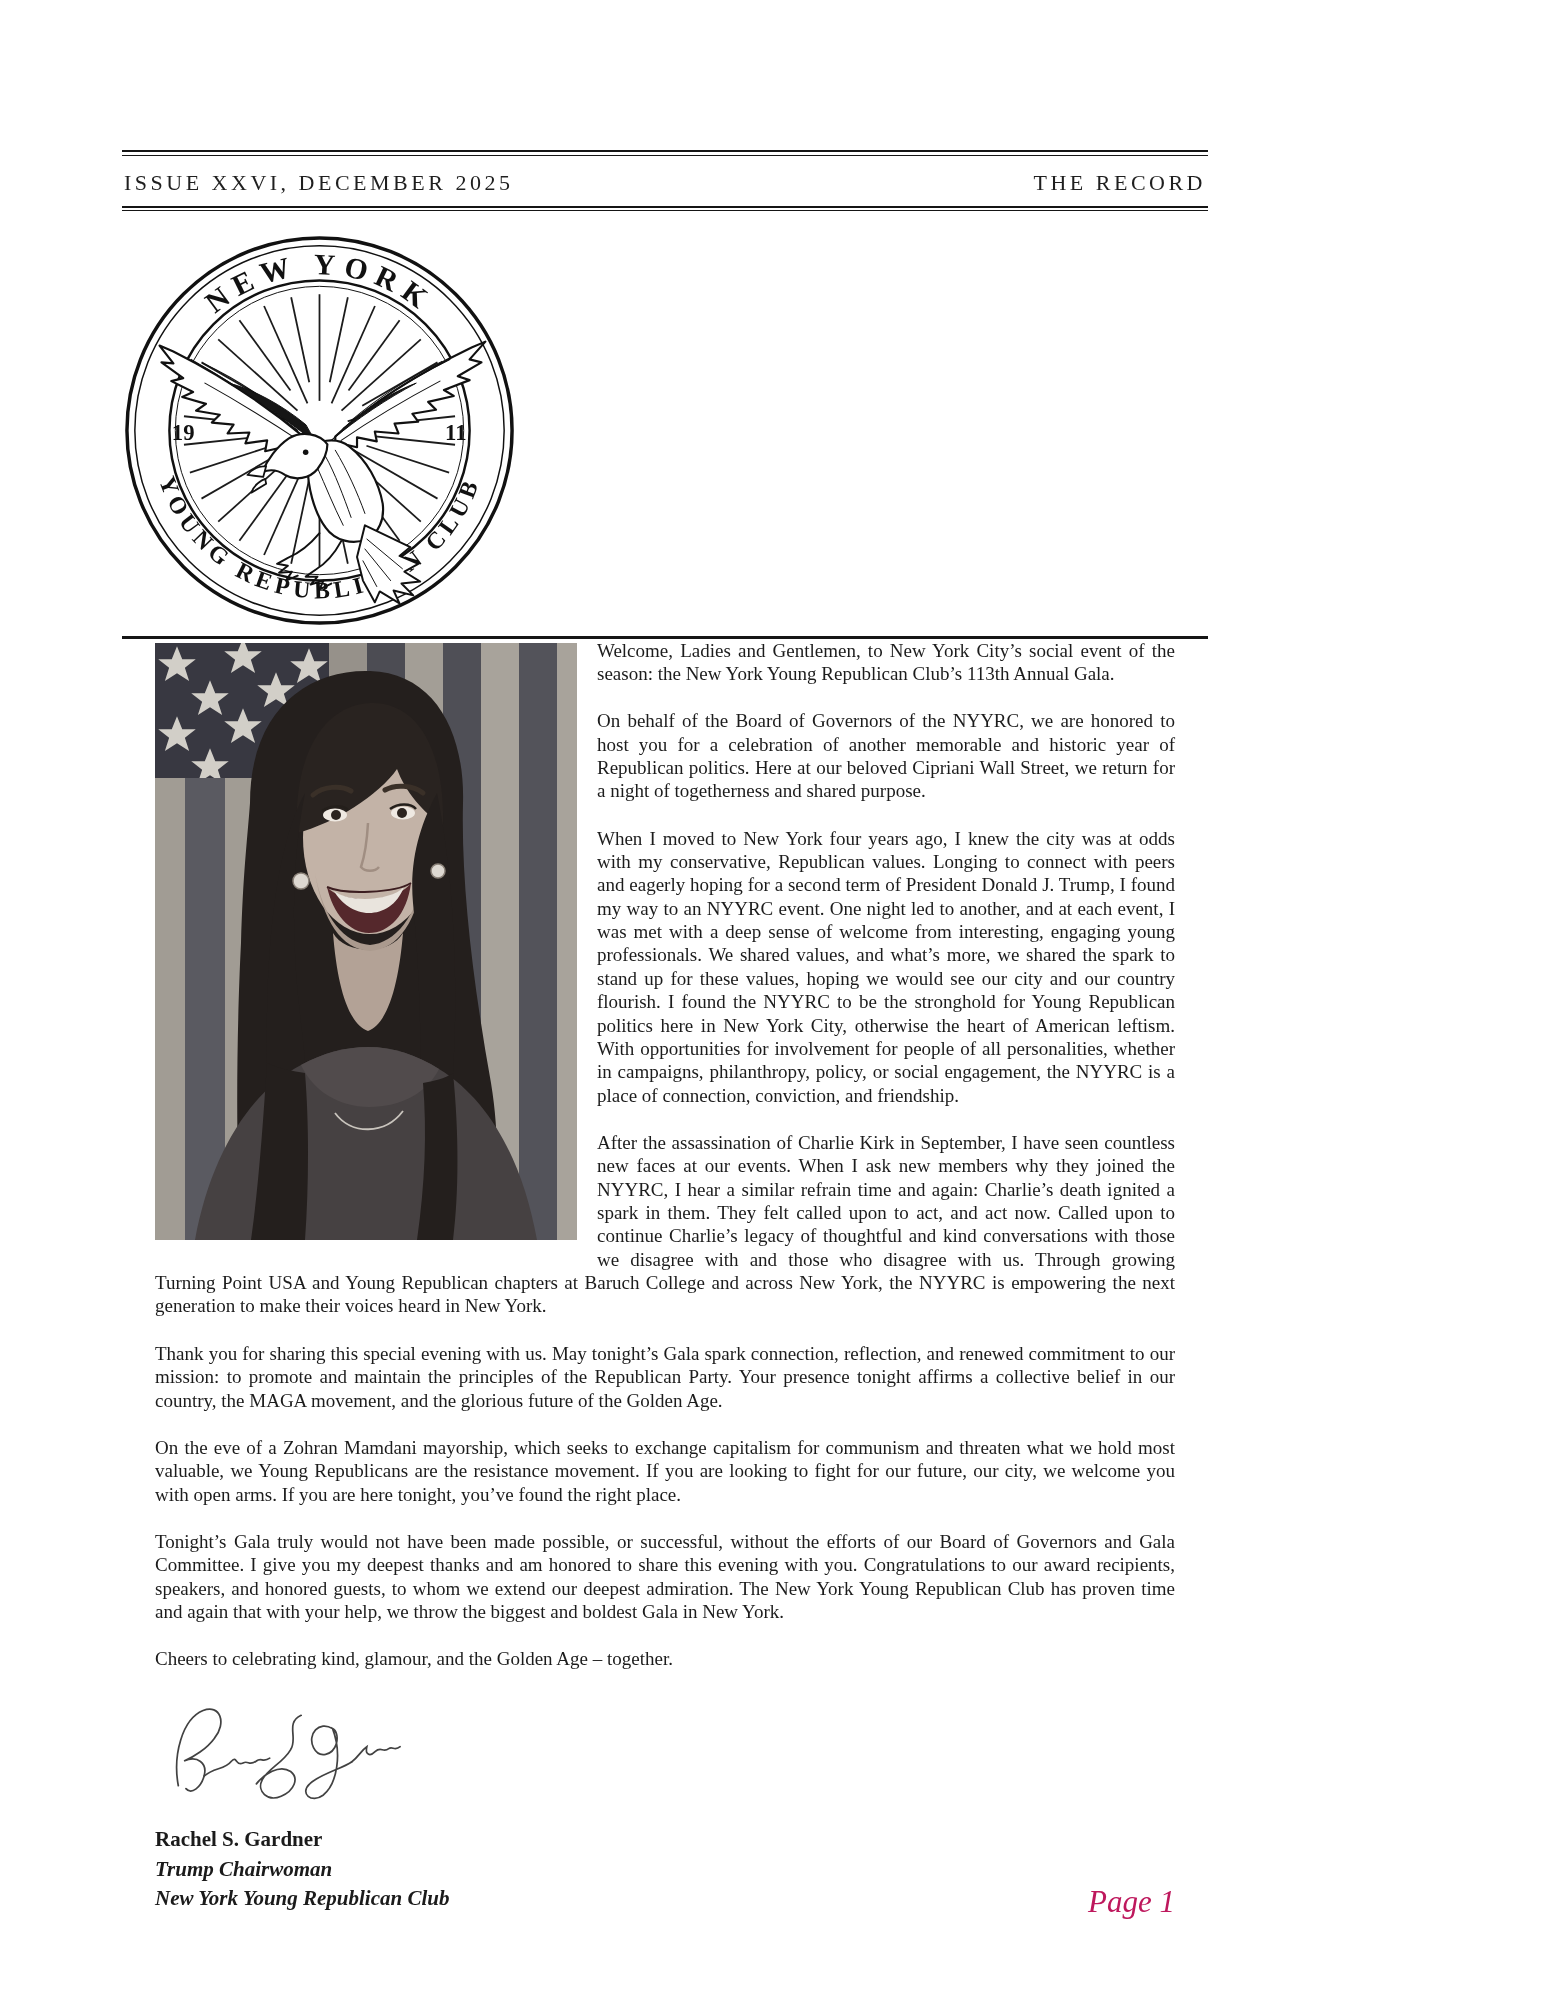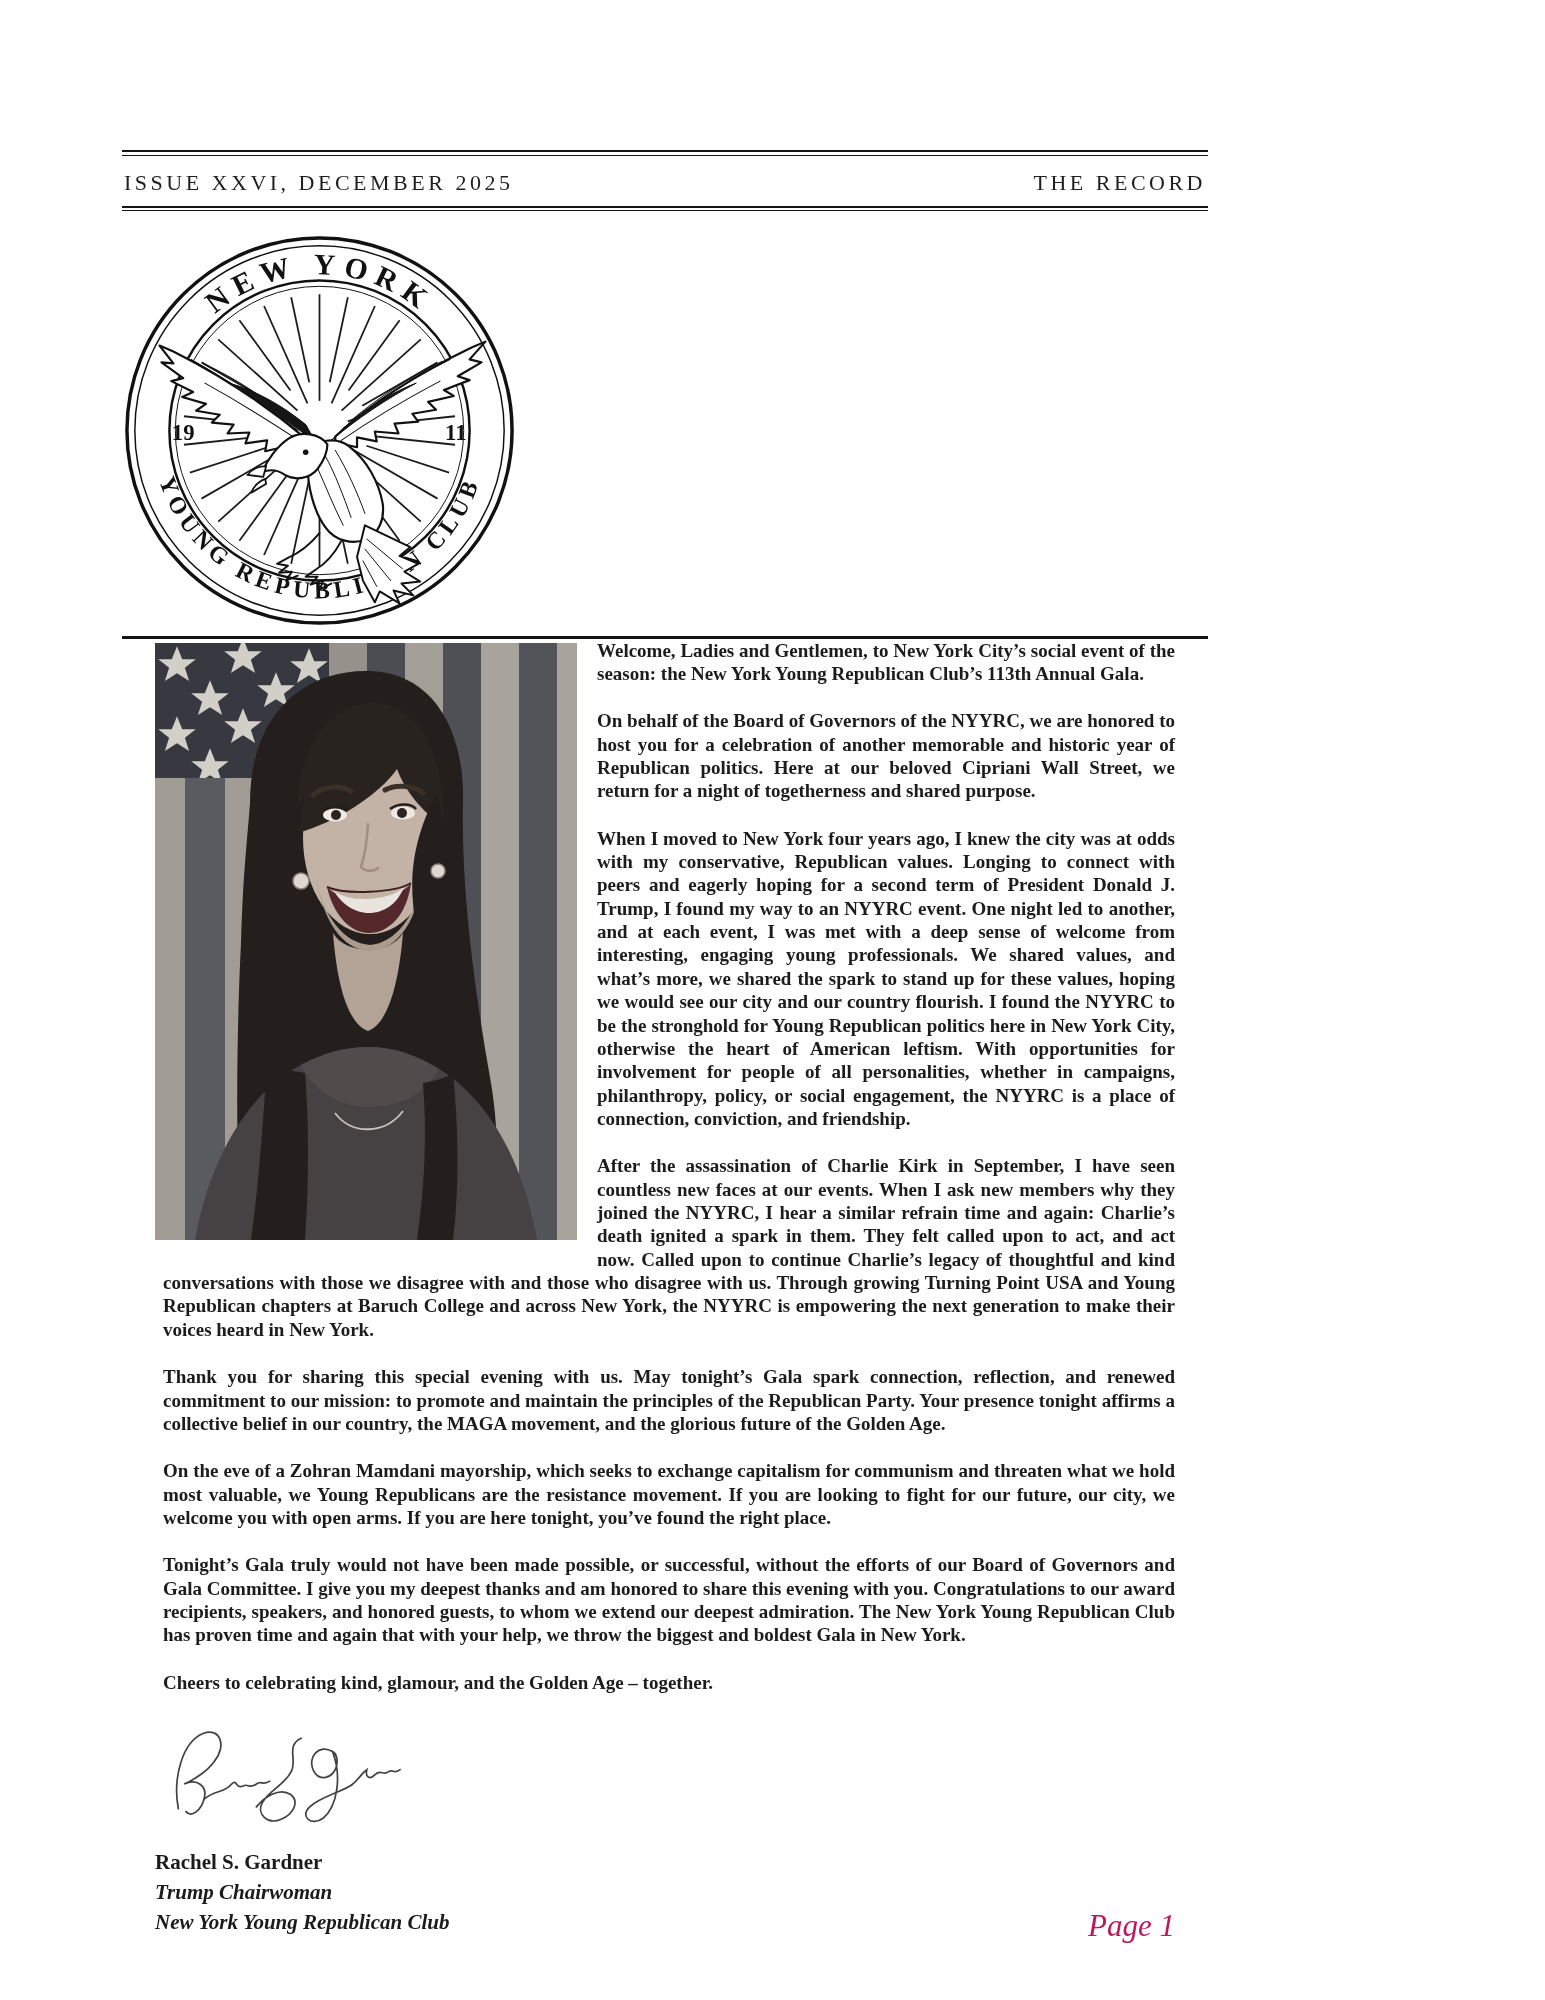--- a/index.html
+++ b/index.html
@@ -27,21 +27,21 @@
                 text-shadow:12px 10px 0 #9d9d9d;}
   .rule-section{margin-top:10px;}
 
   
   .letter{padding:0 33px;}
   .letter h2{margin:14px 0 16px 0;text-align:center;font-weight:400;
              font-size:60px;letter-spacing:2px;color:#101010;}
   .letter-body{font-size:19px;line-height:1.23;text-align:justify;color:#1c1c1c;}
   .photo{float:left;width:422px;height:597px;margin:4px 20px 10px 0;}
   .photo svg{display:block;width:100%;height:100%;}
-  .body-para{margin:0 0 24px 8px;font-weight:bold;}
+  .body-para{margin:0 0 24px 0;}
   .clear{clear:both;}
 
   
   .signature{margin:6px 0 18px 10px;width:238px;height:112px;}
   .signature svg{display:block;width:100%;height:100%;}
   .footer-row{display:flex;justify-content:space-between;align-items:flex-end;}
   .signer-name{font-size:21px;font-weight:bold;line-height:1.42;}
   .signer-title,.signer-org{font-size:21px;font-weight:bold;font-style:italic;line-height:1.42;}
   .page-number{font-size:31px;font-style:italic;color:#be185d;transform:translateY(6px);}
 </style>

